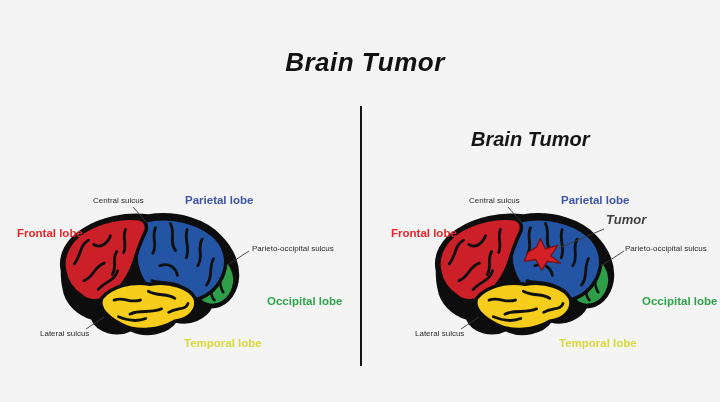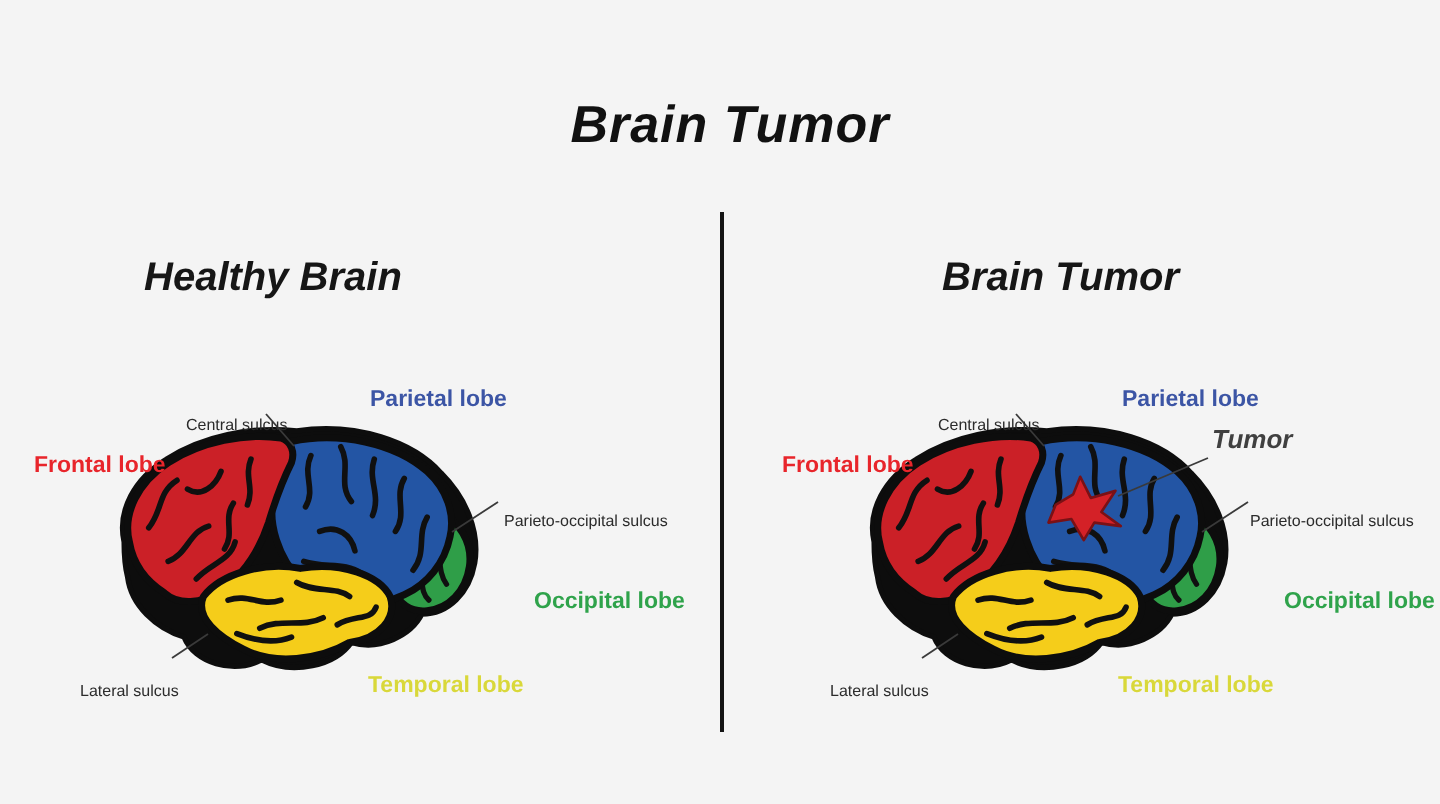--- a/index.html
+++ b/index.html
@@ -32,21 +32,20 @@
   }
   .lobe-label{
     position:absolute;
     font-size:11.5px;font-weight:700;
     white-space:nowrap;
   }
   .sulcus-label{
     position:absolute;
     font-size:8px;font-weight:400;color:#2b2b2b;
     white-space:nowrap;
-    margin-top:12px;
   }
   .tumor-label{
     position:absolute;
     font-size:13px;font-weight:bold;font-style:italic;color:#404040;
     white-space:nowrap;
   }
   .c-frontal{color:#e8252b;}
   .c-parietal{color:#3c55a5;}
   .c-occipital{color:#2fa34b;}
   .c-temporal{color:#d9d83a;text-align:right;}
@@ -110,21 +109,20 @@
   </defs>
 </svg>
 
 <div class="canvas">
 
   <div class="main-title">Brain Tumor</div>
 
   <div class="divider"></div>
 
   <div class="panel panel-left">
-    <div class="panel-title" style="left:72px;top:128px">Healthy Brain</div>
 
     <svg class="brain-svg" style="left:55px;top:212px" width="185" height="125" viewBox="0 0 210 140">
       <use href="#brain-art"></use>
     </svg>
 
     <svg class="lines-svg" width="361" height="402">
       <line x1="133" y1="207" x2="147" y2="223" stroke="#3a3a3a" stroke-width="0.9"></line>
       <line x1="249" y1="251" x2="226" y2="266" stroke="#3a3a3a" stroke-width="0.9"></line>
       <line x1="86" y1="329" x2="104" y2="317" stroke="#3a3a3a" stroke-width="0.9"></line>
     </svg>

